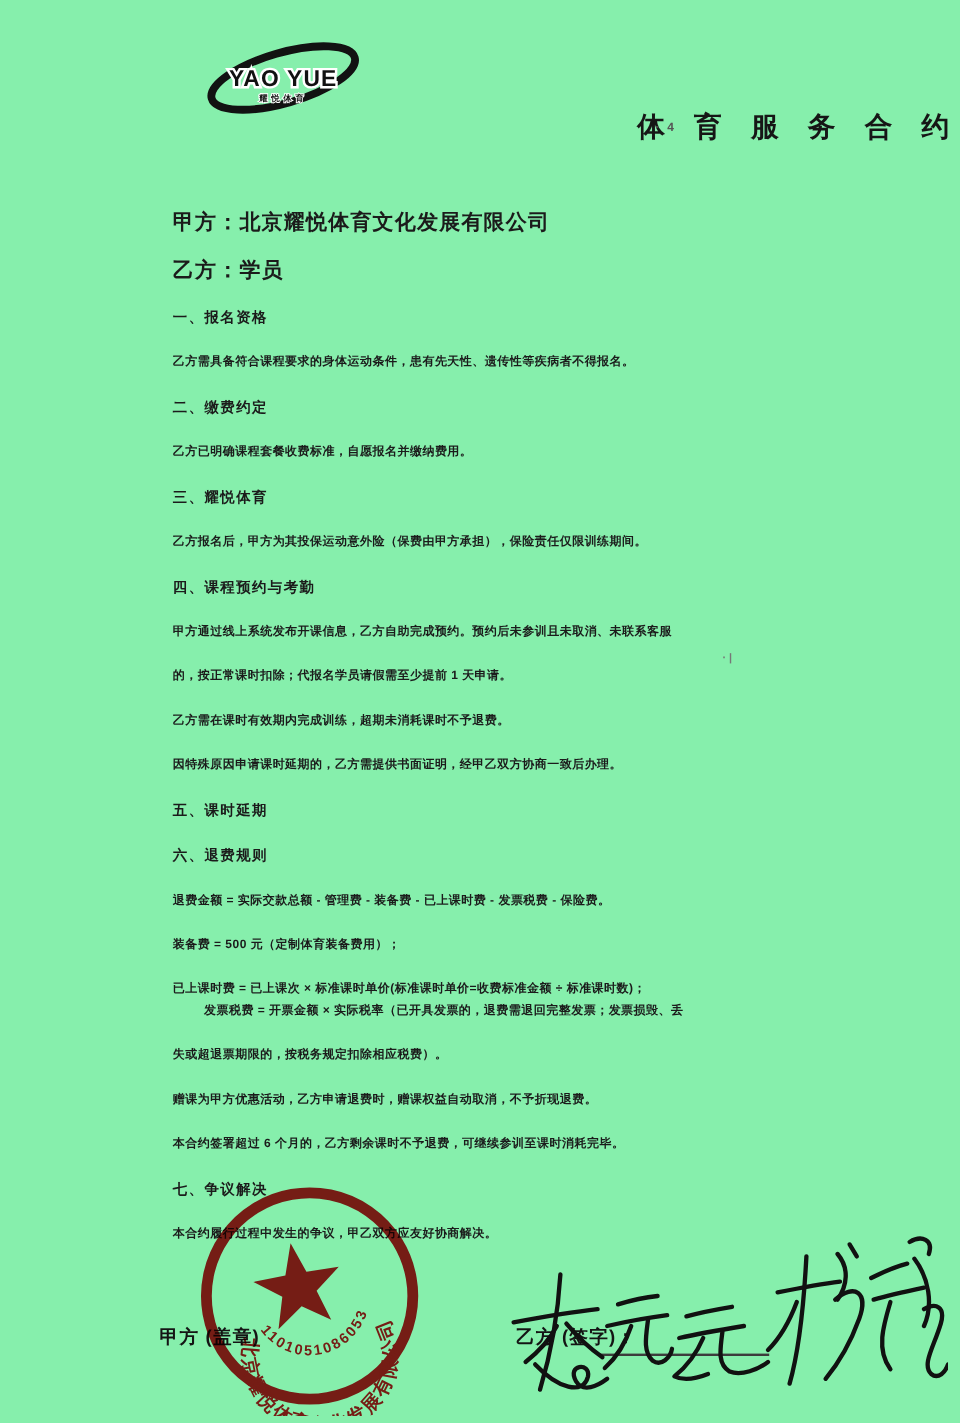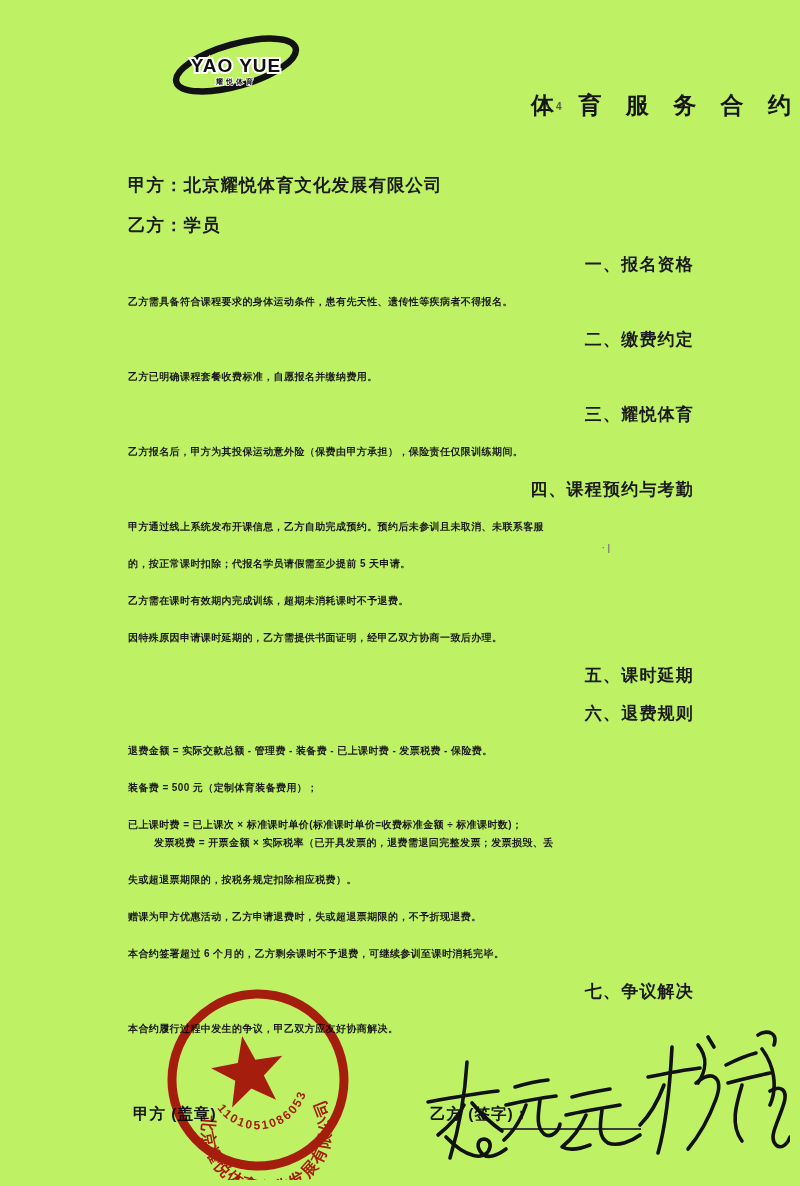--- a/index.html
+++ b/index.html
@@ -1,42 +1,42 @@
 <!DOCTYPE html>
 <html><head>
 <meta charset="utf-8">
 <style>
   html,body{margin:0;padding:0;}
   body{
     width:800px;height:1186px;position:relative;background:#ffffff;
     font-family:"Liberation Sans","DejaVu Sans",sans-serif;color:#1b1b1b;
     overflow:hidden;
   }
-  .page{position:absolute;inset:0;background:#bef264;}
+  .page{position:absolute;inset:0;background:#86efac;}
 
   
   .logo{position:absolute;left:166px;top:28px;width:142px;height:74px;}
 
   
   .doc-title{
     position:absolute;left:0;top:90px;width:100%;text-align:right;
     font-size:23px;font-weight:800;letter-spacing:9px;color:#161616;
   }
   .artifact{position:absolute;color:#555;font-weight:700;}
   .artifact-title{left:546px;top:101px;font-size:10px;letter-spacing:2px;}
   .artifact-mid{left:602px;top:543px;font-size:9px;color:#777;}
 
   
-  .content{position:absolute;left:128px;top:176px;width:566px;}
+  .content{position:absolute;left:144px;top:176px;width:566px;}
   .blk{
     font-size:10px;line-height:16px;margin:0 0 21px 0;
     letter-spacing:.4px;font-weight:600;white-space:nowrap;color:#1b1b1b;
   }
   .blk.party{font-size:17.5px;line-height:19px;font-weight:800;margin-bottom:21px;letter-spacing:1px;}
-  .blk.heading{font-size:17px;line-height:17px;font-weight:800;letter-spacing:1.2px;text-align:right;}
+  .blk.heading{font-size:12px;line-height:17px;font-weight:800;letter-spacing:1.2px;}
   .blk.tight{margin-top:-19px;margin-left:26px;} 
 
   
   .sig-label{position:absolute;font-size:15.5px;font-weight:800;letter-spacing:1px;color:#141414;}
   .sig-a{left:133px;top:1104px;}
   .sig-b{left:430px;top:1104px;}
   .sig-underline{position:absolute;left:498px;top:1128px;width:143px;height:0;border-top:2px solid #3c3c3c;}
 
   
   .stamp{position:absolute;left:148px;top:968px;width:222px;height:212px;mix-blend-mode:multiply;opacity:.96;}
@@ -65,31 +65,31 @@
       <div class="blk party">甲方：北京耀悦体育文化发展有限公司</div>
       <div class="blk party">乙方：学员</div>
       <div class="blk heading">一、报名资格</div>
       <div class="blk line">乙方需具备符合课程要求的身体运动条件，患有先天性、遗传性等疾病者不得报名。</div>
       <div class="blk heading">二、缴费约定</div>
       <div class="blk line">乙方已明确课程套餐收费标准，自愿报名并缴纳费用。</div>
       <div class="blk heading">三、耀悦体育</div>
       <div class="blk line">乙方报名后，甲方为其投保运动意外险（保费由甲方承担），保险责任仅限训练期间。</div>
       <div class="blk heading">四、课程预约与考勤</div>
       <div class="blk line">甲方通过线上系统发布开课信息，乙方自助完成预约。预约后未参训且未取消、未联系客服</div>
-      <div class="blk line">的，按正常课时扣除；代报名学员请假需至少提前 5 天申请。</div>
+      <div class="blk line">的，按正常课时扣除；代报名学员请假需至少提前 1 天申请。</div>
       <div class="blk line">乙方需在课时有效期内完成训练，超期未消耗课时不予退费。</div>
       <div class="blk line">因特殊原因申请课时延期的，乙方需提供书面证明，经甲乙双方协商一致后办理。</div>
       <div class="blk heading">五、课时延期</div>
       <div class="blk heading">六、退费规则</div>
       <div class="blk line">退费金额 = 实际交款总额 - 管理费 - 装备费 - 已上课时费 - 发票税费 - 保险费。</div>
       <div class="blk line">装备费 = 500 元（定制体育装备费用）；</div>
       <div class="blk line">已上课时费 = 已上课次 × 标准课时单价(标准课时单价=收费标准金额 ÷ 标准课时数)；</div>
       <div class="blk line tight">发票税费 = 开票金额 × 实际税率（已开具发票的，退费需退回完整发票；发票损毁、丢</div>
       <div class="blk line">失或超退票期限的，按税务规定扣除相应税费）。</div>
-      <div class="blk line">赠课为甲方优惠活动，乙方申请退费时，失或超退票期限的，不予折现退费。</div>
+      <div class="blk line">赠课为甲方优惠活动，乙方申请退费时，赠课权益自动取消，不予折现退费。</div>
       <div class="blk line">本合约签署超过 6 个月的，乙方剩余课时不予退费，可继续参训至课时消耗完毕。</div>
       <div class="blk heading">七、争议解决</div>
       <div class="blk line">本合约履行过程中发生的争议，甲乙双方应友好协商解决。</div>
     </div>
 
   <div class="sig-label sig-a">甲方 (盖章)</div>
   <div class="sig-label sig-b">乙方 (签字)：</div>
   <div class="sig-underline"></div>
 
   <svg class="stamp" viewBox="0 0 222 212">

